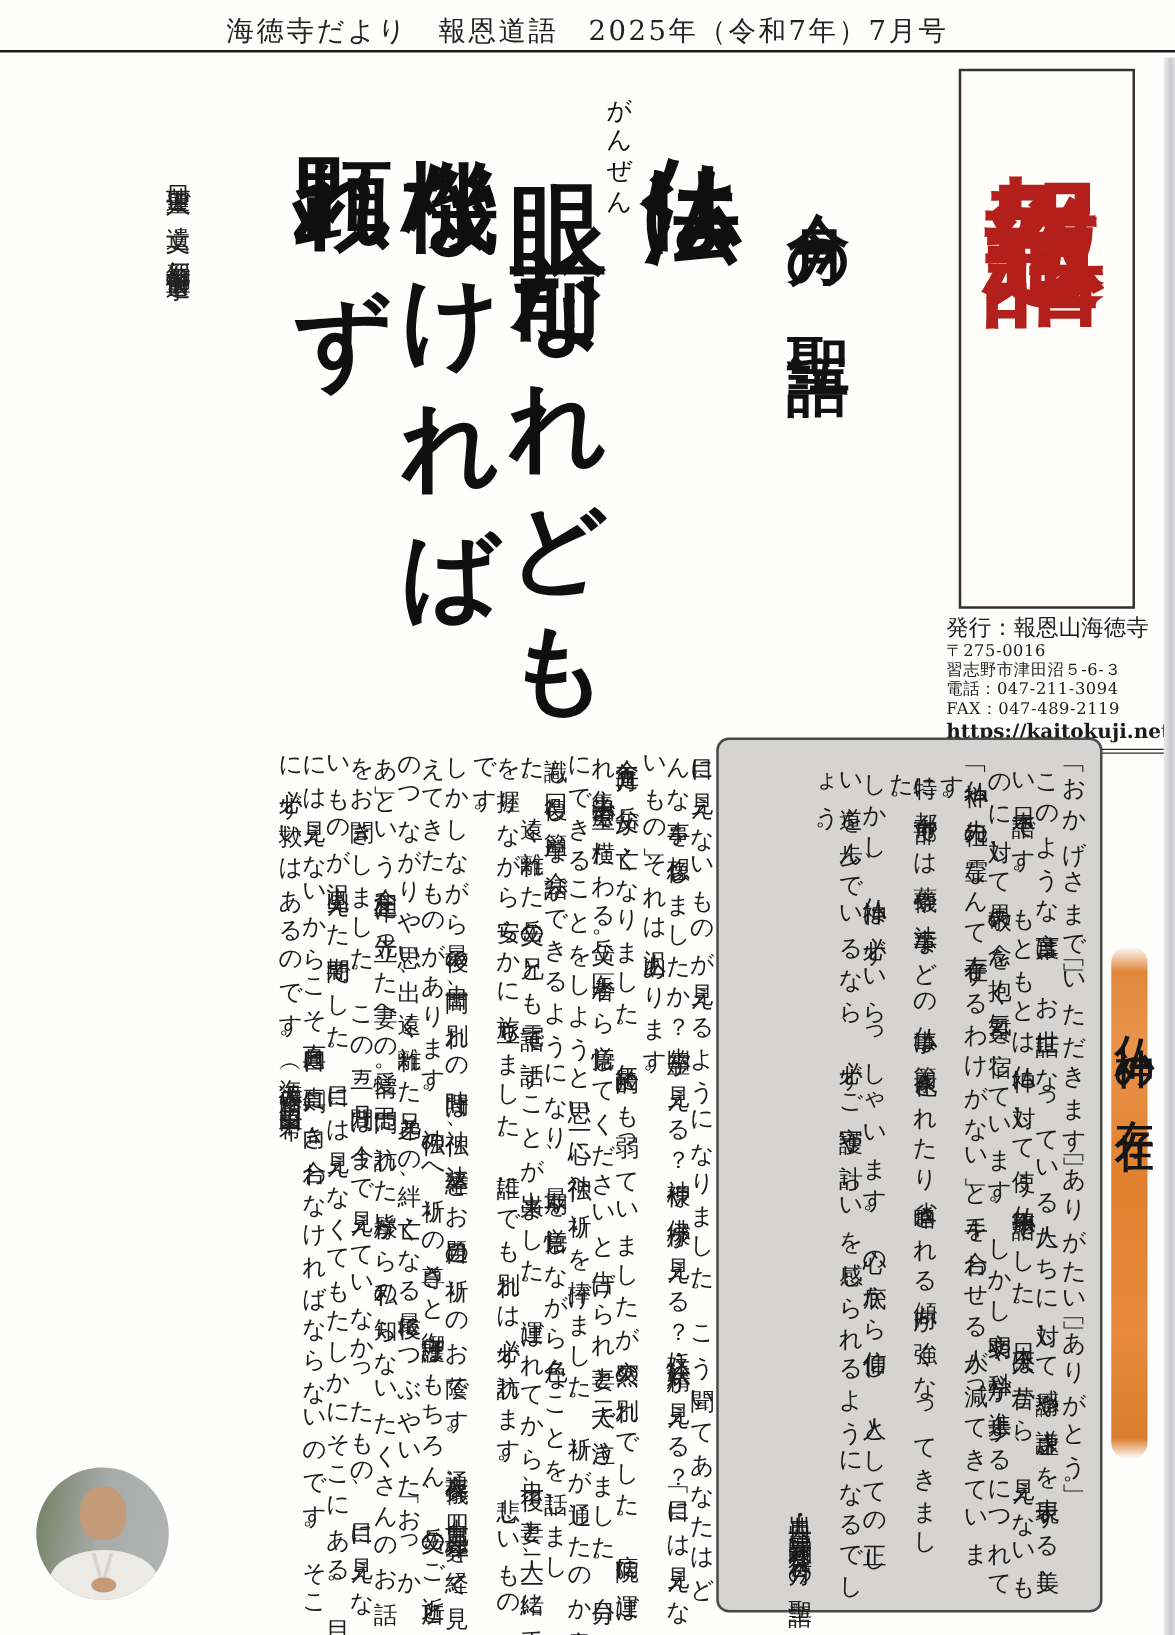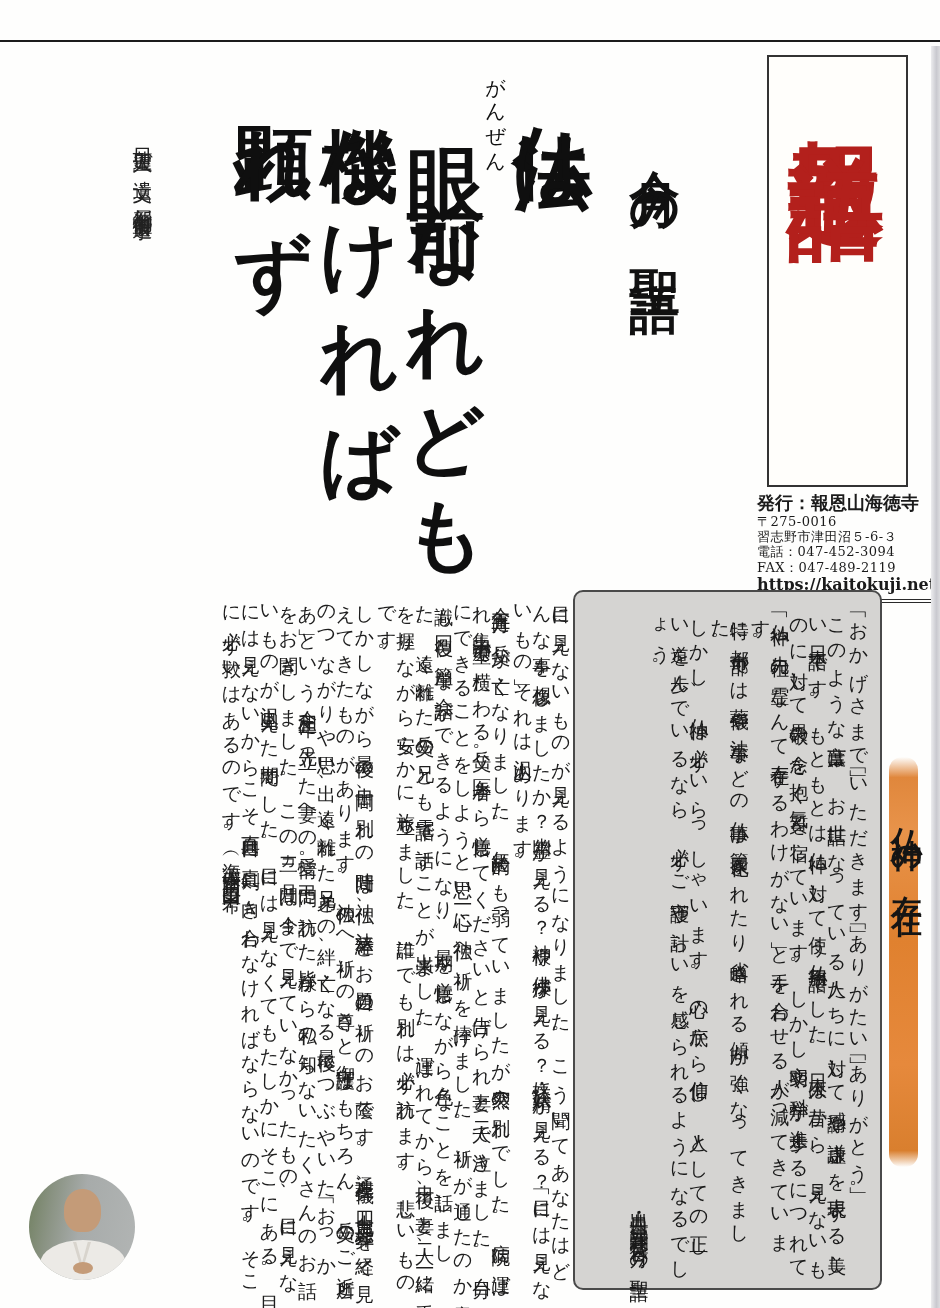--- a/index.html
+++ b/index.html
@@ -11,21 +11,21 @@
   .hdr-rule{position:absolute;top:40px;left:0;right:0;border-top:2px solid #1c1c1c;}
   
   .title-box{position:absolute;left:767px;top:55px;width:141px;height:432px;
              border:2px solid #333;background:#fffefb;box-sizing:border-box;
              display:flex;justify-content:center;}
   .title-v{writing-mode:vertical-rl;font-size:96px;font-weight:bold;letter-spacing:8px;
            color:#b3201c;line-height:1;padding-top:6px;}
   
   .publisher{position:absolute;left:757px;top:492px;width:175px;
              border-bottom:4px double #2a2a2a;padding-bottom:5px;}
-  .pub-issuer{font-size:18px;font-weight:bold;line-height:1.2;}
+  .pub-issuer{font-size:18px;font-weight:normal;line-height:1.2;}
   .pub-line{font-size:13px;line-height:1.18;letter-spacing:0.5px;}
   .pub-url{font-size:16px;font-weight:bold;line-height:1.2;}
   
   .vtext{writing-mode:vertical-rl;}
   
   .seigo-heading{position:absolute;left:622px;top:130px;height:360px;
                  font-size:50px;font-weight:bold;letter-spacing:14px;color:#111;}
   .verse{position:absolute;left:163px;top:64px;width:437px;height:545px;
          writing-mode:vertical-rl;font-size:78px;font-weight:bold;color:#0f0f0f;line-height:1;}
   .verse p{margin:0 8px;padding:0;letter-spacing:8px;}
@@ -65,31 +65,32 @@
   .photo .collar{position:absolute;left:44px;bottom:8px;width:18px;height:30px;
                background:#d8d4cd;clip-path:polygon(50% 100%,0 0,18% 0,50% 70%,82% 0,100% 0);}
   .photo .hands{position:absolute;left:44px;bottom:6px;width:20px;height:12px;
                background:#c49b78;border-radius:50%;}
 </style>
 </head>
 <body>
 
 <div class="page">
 
+  <div class="hdr"><span>海徳寺だより　報恩道語　2025年（令和7年）7月号</span></div>
   <div class="hdr-rule"></div>
 
   <div class="title-box">
       <span class="title-v">報恩道語</span>
     </div>
 
   <div class="publisher">
     <div class="pub-issuer">発行：報恩山海徳寺</div>
     <div class="pub-line">〒275-0016</div>
     <div class="pub-line">習志野市津田沼５-6-３</div>
-    <div class="pub-line">電話：047-452-3094</div>
+    <div class="pub-line">電話：047-211-3094</div>
     <div class="pub-line">FAX：047-489-2119</div>
     <div class="pub-url">https://kaitokuji.net</div>
   </div>
 
   <div class="seigo-heading vtext">今月の聖語</div>
 
   <div class="verse">
     <p><span>仏法は</span></p>
     <p><ruby><span>眼</span><rt>がん</rt></ruby><ruby><span>前</span><rt>ぜん</rt></ruby><span>なれども</span></p>
     <p>機なければ</p>

